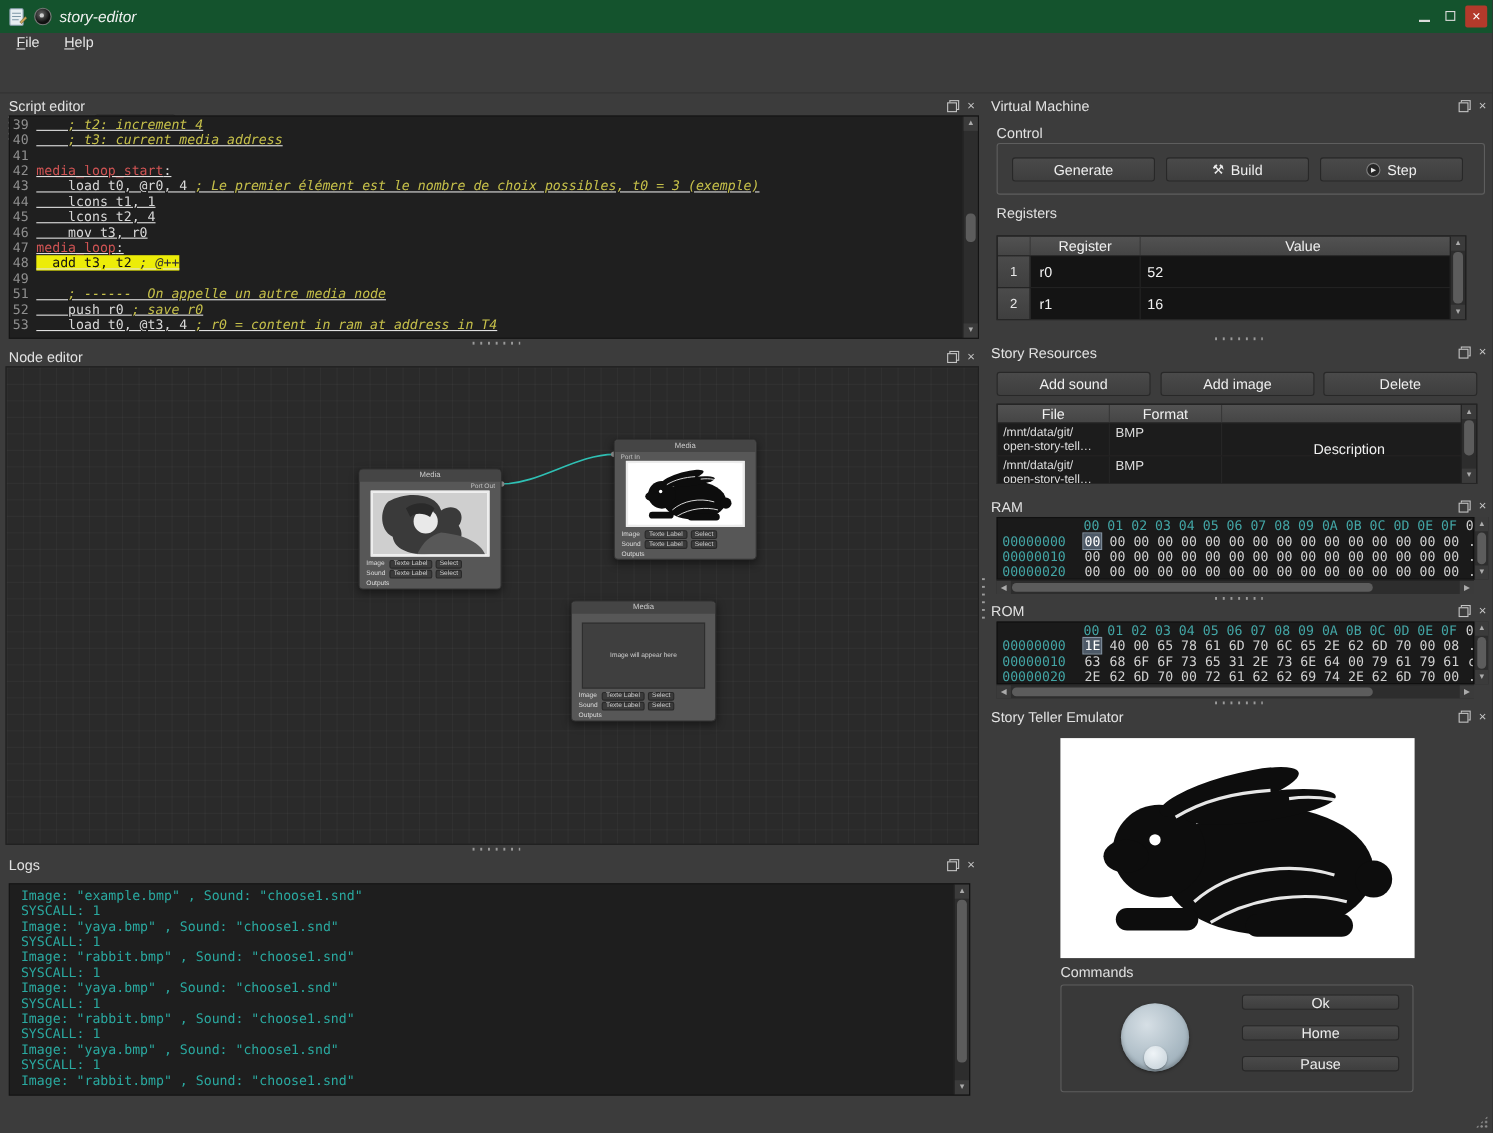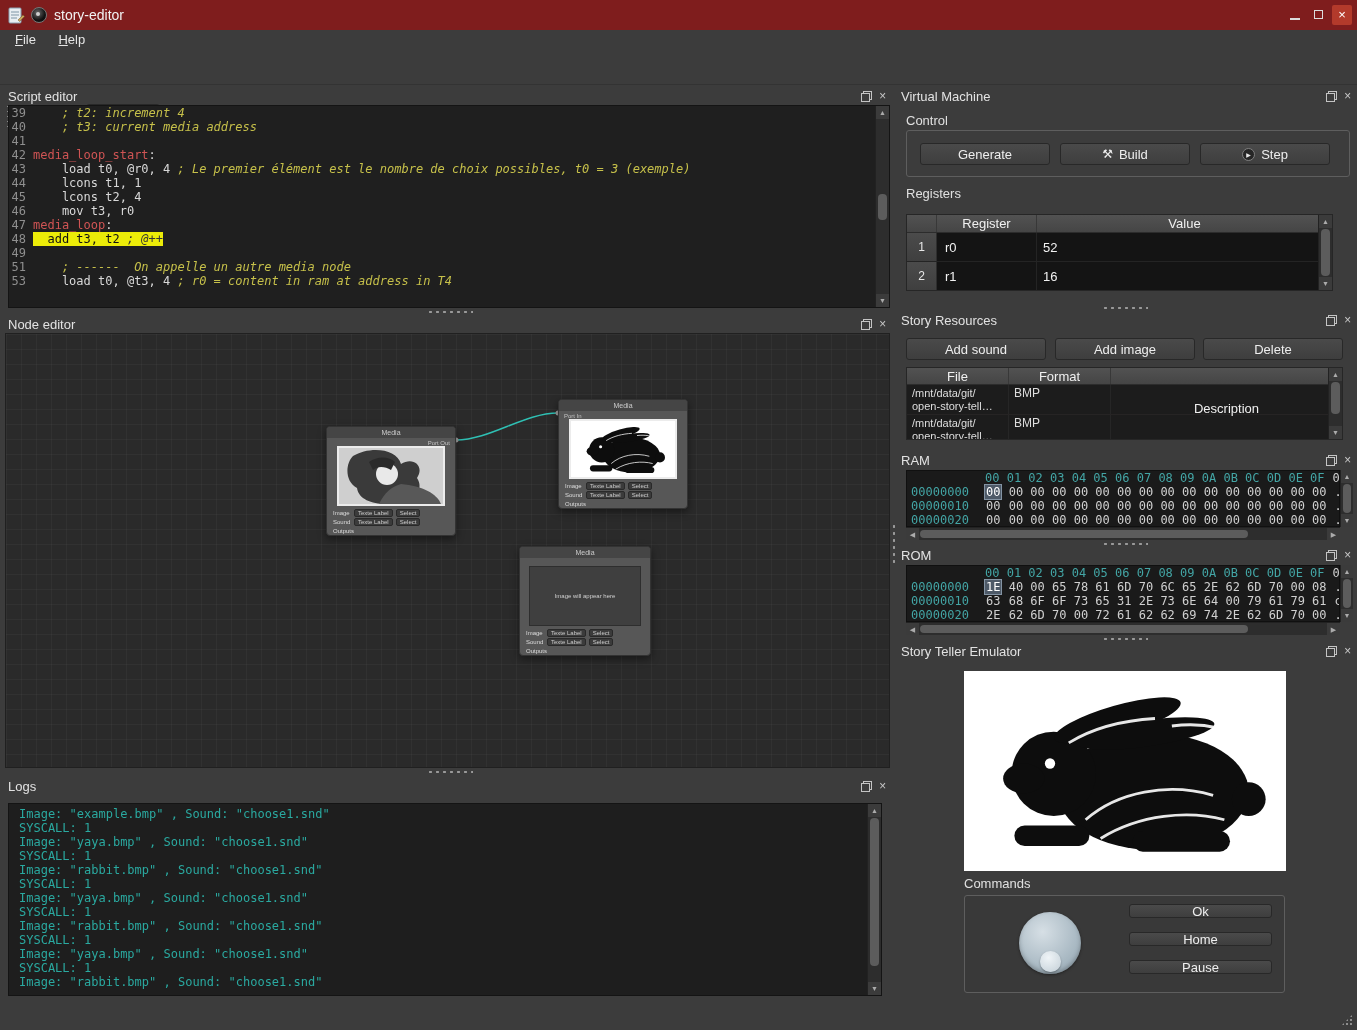--- a/index.html
+++ b/index.html
@@ -3,21 +3,21 @@
 <meta charset="utf-8">
 <style>
   * { margin:0; padding:0; box-sizing:border-box; }
   html,body { background:#2a2a2a; }
   body { font-family:"Liberation Sans", sans-serif; }
   #root { position:relative; width:1357px; height:1030px; background:#3c3c3c; overflow:hidden;
           font-family:"Liberation Sans", sans-serif; color:#e0e0e0; }
   .abs { position:absolute; }
 
   
-  #titlebar { left:0; top:0; width:1357px; height:30px; background:#7f1d1d; }
+  #titlebar { left:0; top:0; width:1357px; height:30px; background:#14532d;font-style:italic; }
   #titlebar .wtitle { left:54px; top:0; height:30px; line-height:30px; font-size:14px; color:#f2f2f2; }
   .appico1 { left:8px; top:7px; width:17px; height:17px; }
   .appico2 { left:31px; top:7px; width:16px; height:16px; border-radius:50%;
              background:radial-gradient(circle at 40% 35%, #555 15%, #111 60%); border:1px solid #777; }
   .appico2::after{ content:""; position:absolute; left:4px; top:4px; width:4px; height:4px; border-radius:50%; background:#cfcfcf; }
   .winbtn { top:5px; width:20px; height:20px; border-radius:2px; cursor:pointer; }
   .winbtn .bar { position:absolute; left:5px; bottom:5px; width:10px; height:2px; background:#dcdcdc; }
   .winbtn .box { position:absolute; left:5px; top:5px; width:9px; height:9px; border:1px solid #dcdcdc; }
   #btn-close { background:#b33a2b; color:#fff; text-align:center; line-height:19px; font-size:13px; }
 
@@ -48,21 +48,21 @@
 
   
   .vscroll { background:#2d2d2d; border-left:1px solid #222; }
   .hscroll { background:#2d2d2d; border-top:1px solid #222; }
   .sb-btn { position:absolute; background:#3b3b3b; color:#ababab; text-align:center; cursor:pointer; }
   .sb-btn.v { left:0; width:100%; height:13px; font-size:7px; line-height:13px; }
   .sb-btn.h { top:0; height:100%; width:13px; font-size:7px; line-height:13px; }
   .sb-handle { position:absolute; background:#5c5c5c; border-radius:4px; cursor:pointer; }
 
   
-  #script-view { left:8px; top:105px; width:882px; height:203px; background:#1f1f1f; border:1px solid #141414; overflow:hidden; }
+  #script-view { left:8px; top:105px; width:882px; height:203px; background:#1f1f1f; border:1px solid #141414; overflow:hidden;text-decoration:underline; }
   .code-line { height:14px; line-height:14px; white-space:pre; font-family:"DejaVu Sans Mono", monospace; font-size:12px; }
   .line-num { display:inline-block; width:24px; text-align:right; padding-right:7px; color:#8f8f8f; }
   .cm { color:#c6c04a; font-style:italic; }
   .lbl { color:#d05454; }
   .code { color:#d8d8d8; }
   .hl-wrap { background:#ecec08; }
   .hl-code { color:#111; }
   .hl-cm { color:#333; font-style:italic; }
 
   
@@ -207,20 +207,21 @@
         <div class="code-line"><span class="line-num">41</span><span></span></div>
         <div class="code-line"><span class="line-num">42</span><span><span class="lbl">media_loop_start</span><span class="code">:</span></span></div>
         <div class="code-line"><span class="line-num">43</span><span><span class="code">    load t0, @r0, 4 </span><span class="cm">; Le premier élément est le nombre de choix possibles, t0 = 3 (exemple)</span></span></div>
         <div class="code-line"><span class="line-num">44</span><span><span class="code">    lcons t1, 1</span></span></div>
         <div class="code-line"><span class="line-num">45</span><span><span class="code">    lcons t2, 4</span></span></div>
         <div class="code-line"><span class="line-num">46</span><span><span class="code">    mov t3, r0</span></span></div>
         <div class="code-line"><span class="line-num">47</span><span><span class="lbl">media_loop</span><span class="code">:</span></span></div>
         <div class="code-line"><span class="line-num">48</span><span class="hl-wrap"><span class="hl-code">  add t3, t2 </span><span class="hl-cm">; @++</span></span></div>
         <div class="code-line"><span class="line-num">49</span><span></span></div>
         <div class="code-line"><span class="line-num">51</span><span><span class="cm">    ; ------  On appelle un autre media node</span></span></div>
+        <div class="code-line"><span class="line-num">52</span><span><span class="code">    push r0 </span><span class="cm">; save r0</span></span></div>
         <div class="code-line"><span class="line-num">53</span><span><span class="code">    load t0, @t3, 4 </span><span class="cm">; r0 = content in ram at address in T4</span></span></div>
       </div>
     <div class="abs vscroll" style="right:0; top:0; bottom:0; width:14px;">
       <span class="sb-btn v" style="top:0;">▲</span>
       <span class="sb-handle" style="left:2px; right:2px; top:88px; height:26px;"></span>
       <span class="sb-btn v" style="bottom:0;">▼</span>
     </div>
   </div>
   <div class="abs splitter-h" style="left:427px; top:309px; width:46px;"></div>
 

